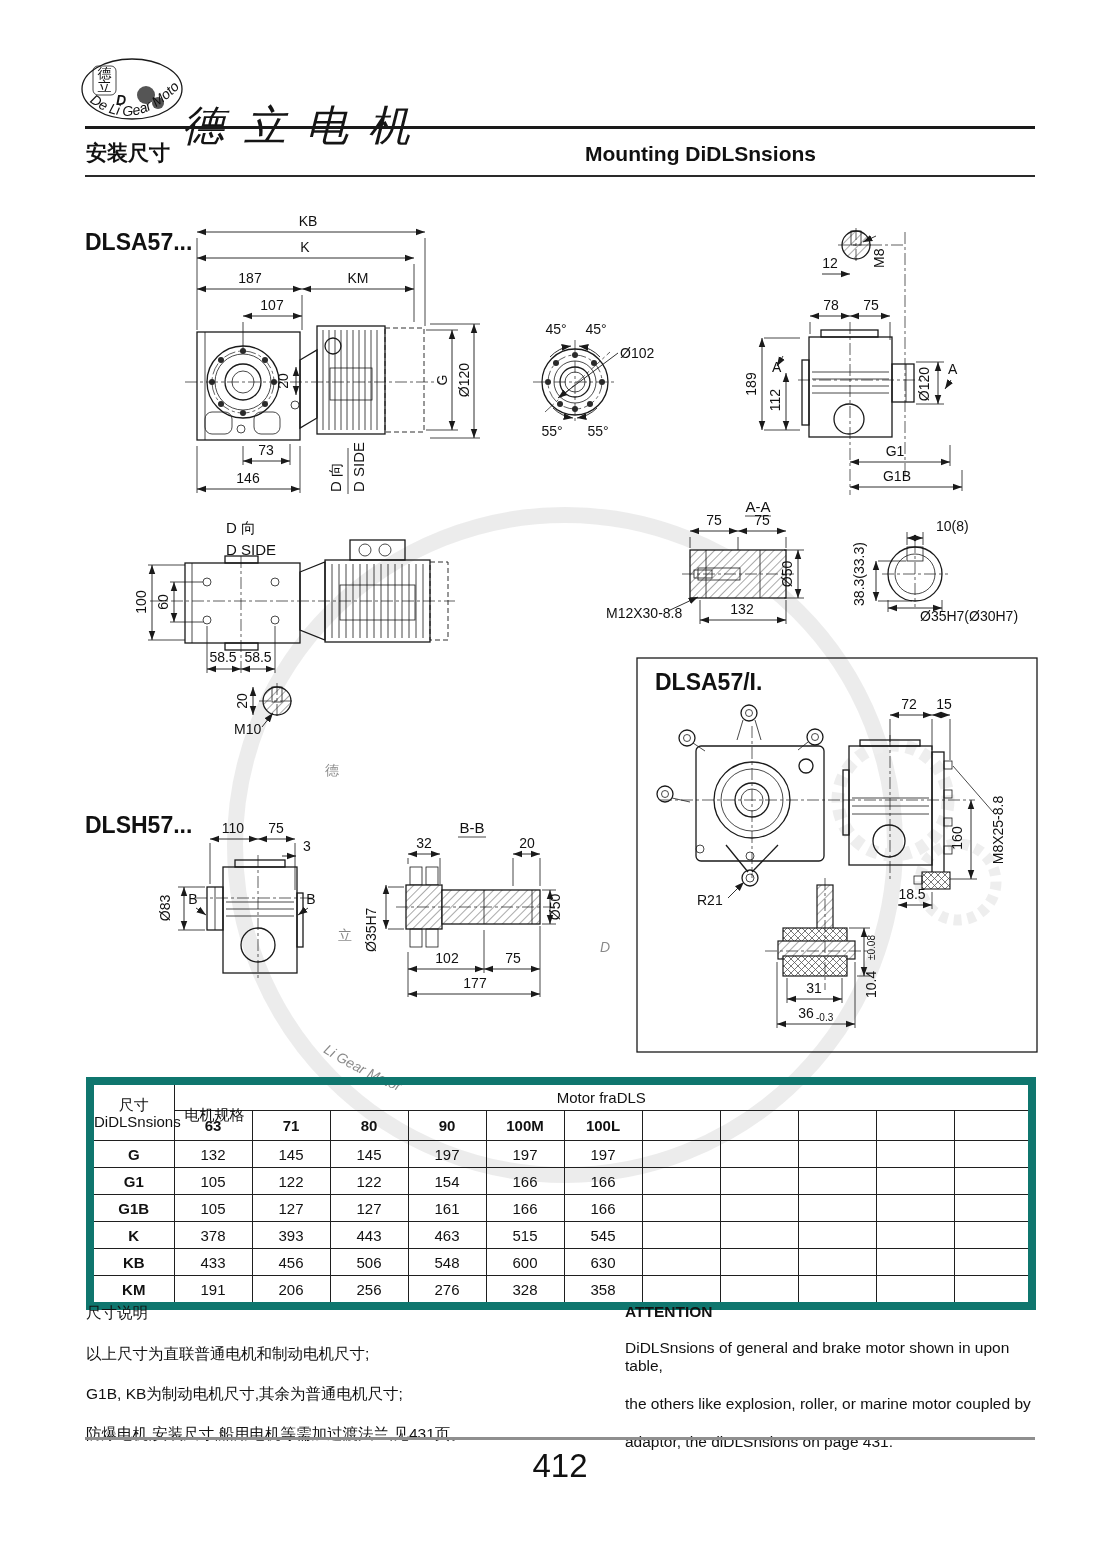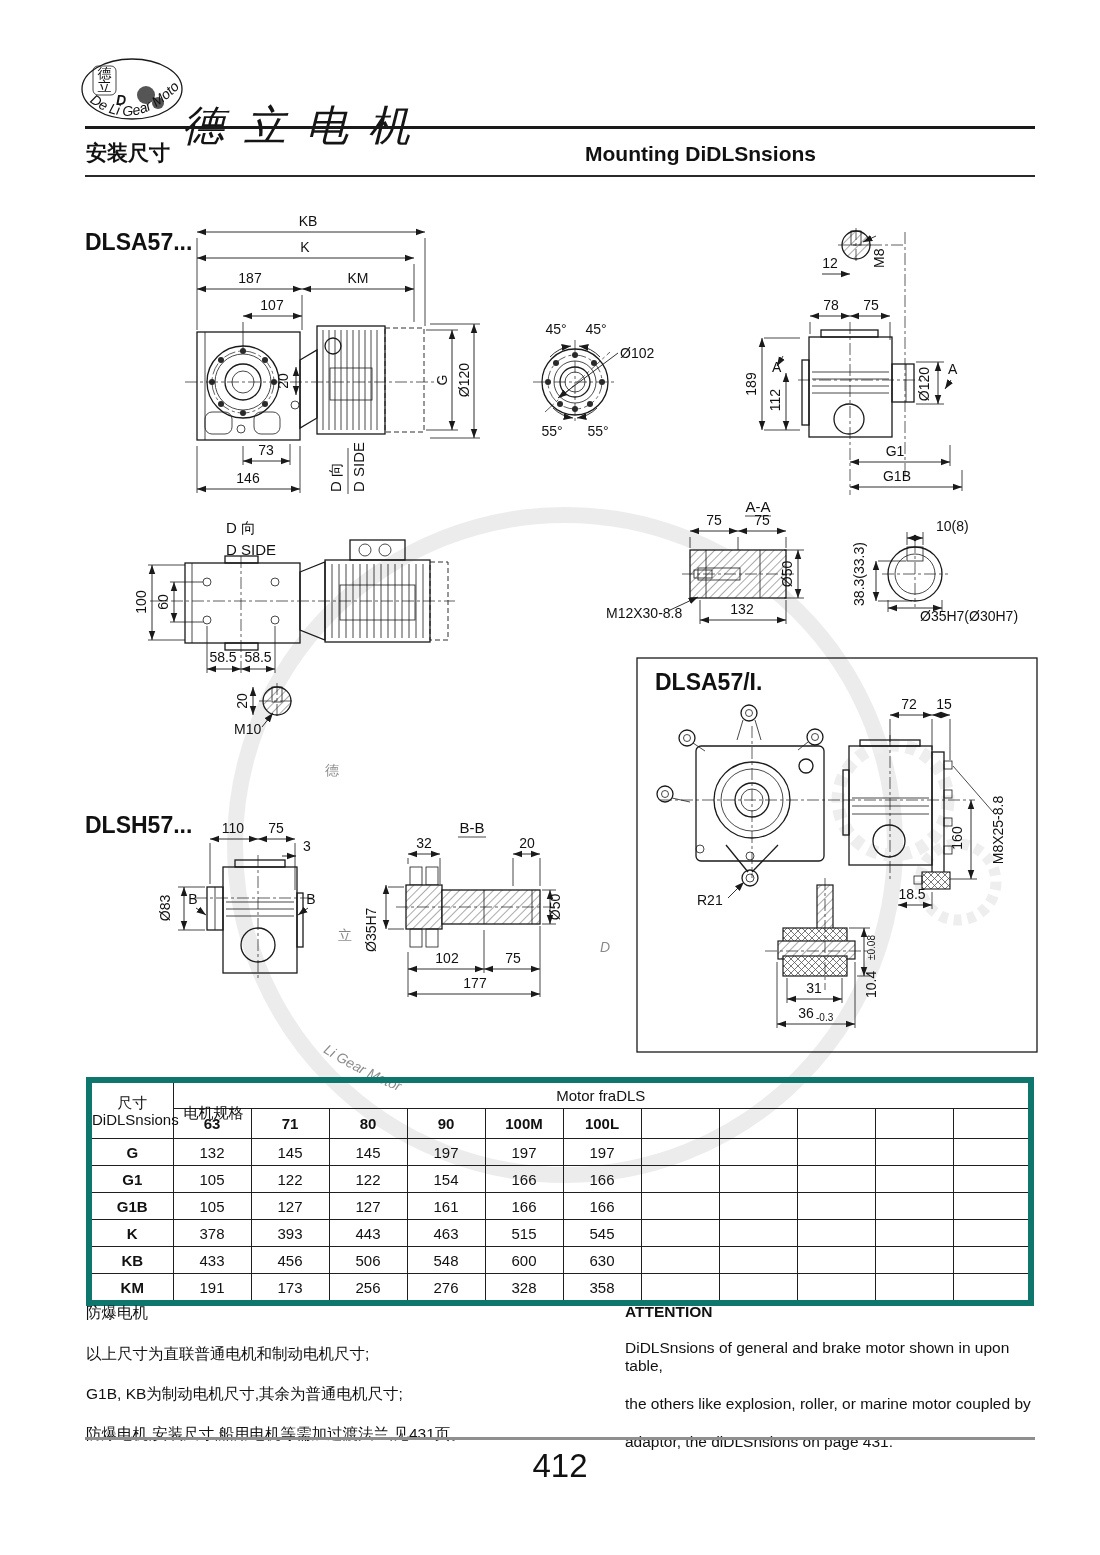--- a/index.html
+++ b/index.html
@@ -20,21 +20,21 @@
   text.sm{font-size:10px;}
   .o{stroke:#1a1a1a;stroke-width:1.3;fill:none;}
   .i{stroke:#1a1a1a;stroke-width:0.8;fill:none;}
   .c{stroke:#1a1a1a;stroke-width:0.7;fill:none;stroke-dasharray:12 3 3 3;}
   .h{stroke:#1a1a1a;stroke-width:0.9;fill:none;stroke-dasharray:5 3;}
   .da{stroke:#1a1a1a;stroke-width:0.9;fill:none;marker-start:url(#ar);marker-end:url(#ar);}
   .de{stroke:#1a1a1a;stroke-width:0.9;fill:none;marker-end:url(#ar);}
   .bolt{fill:#2a2a2a;}
   
   .tbl-wrap{left:86px;top:1077px;}
-  table.dim{border-collapse:collapse;table-layout:fixed;width:942px;border:6px solid #0f766e;}
+  table.dim{border-collapse:collapse;table-layout:fixed;width:942px;border:8px solid #0f766e;}
   table.dim td{border:1px solid #1f1f1f;font-size:15px;text-align:center;padding:0;}
   td.hd-left{font-size:15px;line-height:17px;}
   td.hd-group{position:relative;height:25px;text-align:center;}
   .g-cn{position:absolute;left:10px;top:21px;font-size:15px;}
   tr.cols td{height:29px;font-weight:bold;}
   tbody.vals td{height:26px;}
   tbody.vals td.row-h{font-weight:bold;}
   
   .notes-cn{left:86px;top:1303px;width:510px;font-size:15.5px;}
   .notes-cn .t{margin-bottom:20px;}
@@ -629,37 +629,37 @@
             <td>630</td>
             <td></td>
             <td></td>
             <td></td>
             <td></td>
             <td></td>
           </tr>
           <tr>
             <td class="row-h">KM</td>
             <td>191</td>
-            <td>173</td>
+            <td>206</td>
             <td>256</td>
             <td>276</td>
             <td>328</td>
             <td>358</td>
             <td></td>
             <td></td>
             <td></td>
             <td></td>
             <td></td>
           </tr>
         </tbody>
     </table>
   </div>
 
   <div class="abs notes-cn" style="z-index:3;">
-    <div class="t">防爆电机</div>
+    <div class="t">尺寸说明</div>
     <div class="l">以上尺寸为直联普通电机和制动电机尺寸;</div>
     <div class="l">G1B, KB为制动电机尺寸,其余为普通电机尺寸;</div>
     <div class="l">防爆电机,安装尺寸,船用电机等需加过渡法兰,见431页。</div>
   </div>
   <div class="abs notes-en" style="z-index:3;">
     <div class="t">ATTENTION</div>
     <div class="l">DiDLSnsions of general and brake motor shown in upon table,</div>
     <div class="l">the others like explosion, roller, or marine motor coupled by</div>
     <div class="l">adaptor, the diDLSnsions on page 431.</div>
   </div>

